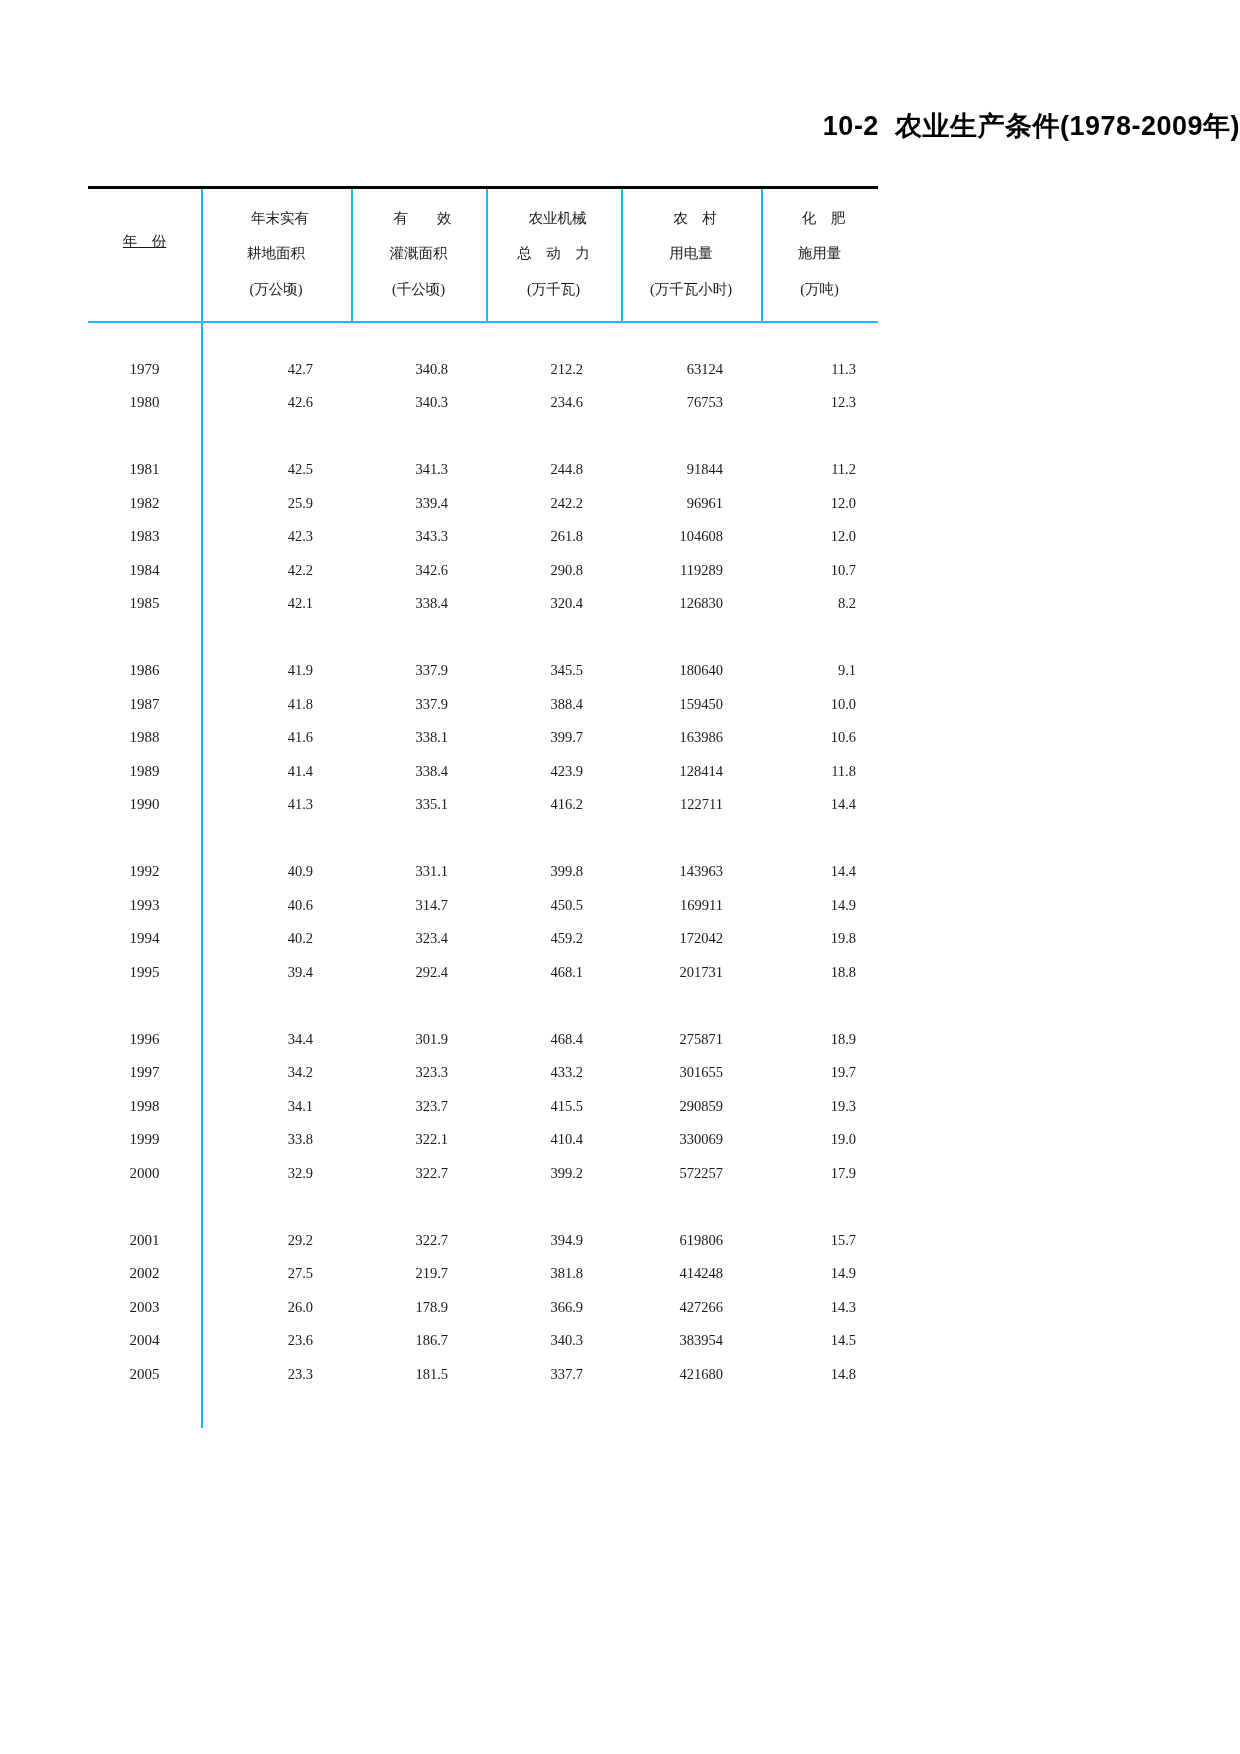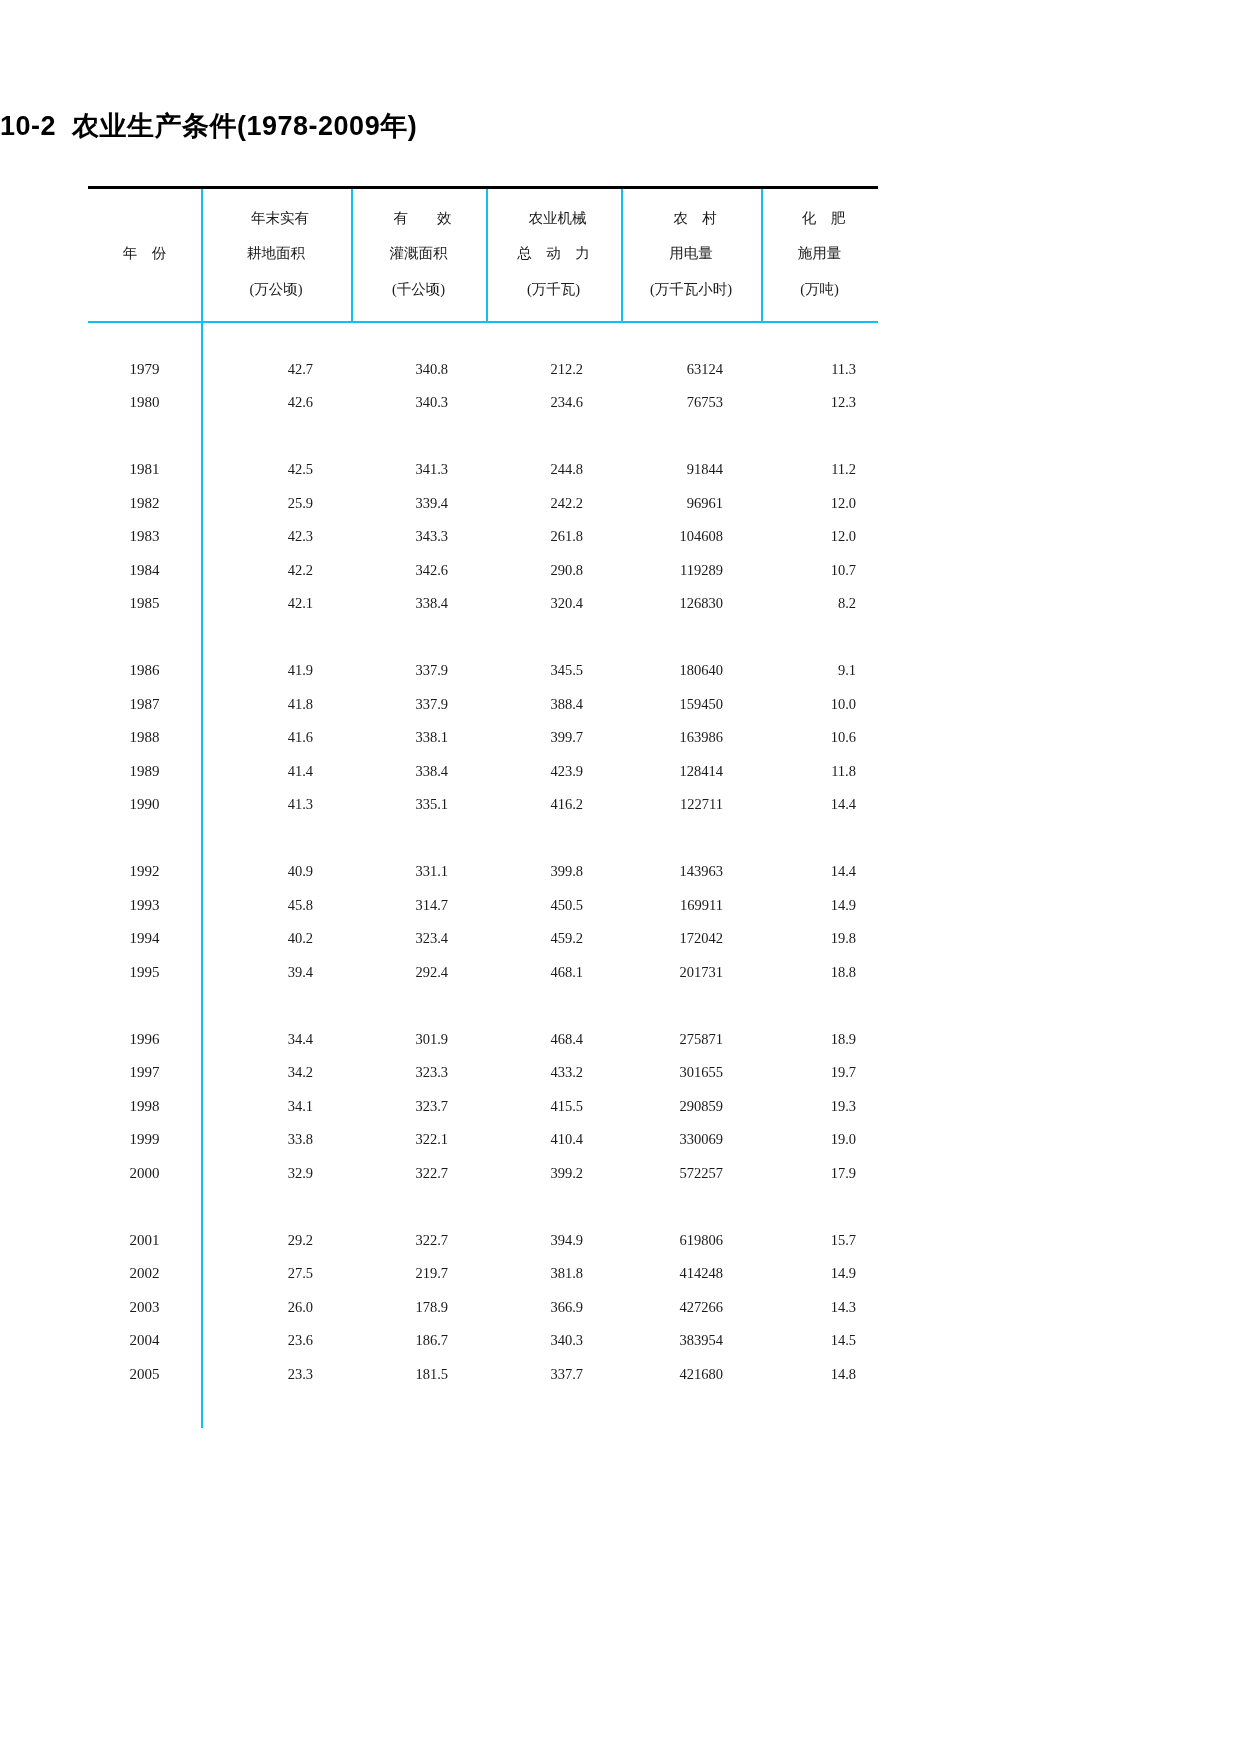--- a/index.html
+++ b/index.html
@@ -23,21 +23,21 @@
     width: 1240px;
     height: 1754px;
   }
 
   
   .title {
     position: absolute;
     left: 0;
     top: 108px;
     width: 1240px;
-    text-align: left;
+    text-align: right;
     font-family: "Liberation Sans", "DejaVu Sans", sans-serif;
     font-size: 27px;
     font-weight: bold;
     letter-spacing: 0.5px;
     white-space: pre;
     color: #000;
   }
 
   
   .table-wrap {
@@ -101,21 +101,21 @@
   .hcell {
     height: 133px;
     position: relative;
     text-align: center;
     font-size: 14.5px;
     line-height: 1;
   }
   .hcell .l1 { position: absolute; left: 0; right: 0; top: 25px; padding-left: 8px; }
   .hcell .l2 { position: absolute; left: 0; right: 0; top: 60px; }
   .hcell .l3 { position: absolute; left: 0; right: 0; top: 96px; }
-  .hcell.year .l2 { top: 60px; }
+  .hcell.year .l2 { top: 48px; text-decoration: underline; }
 
   
   tbody tr { height: 33.5px; }
   tbody tr.gap { height: 33.5px; }
 
   tbody td {
     padding: 0;
     font-size: 14.5px;
     line-height: 33.5px;
     height: 33.5px;
@@ -320,21 +320,21 @@
           <tr>
             <td class="year-cell">1992</td>
             <td class="num">40.9</td>
             <td class="num">331.1</td>
             <td class="num">399.8</td>
             <td class="num">143963</td>
             <td class="num e">14.4</td>
           </tr>
           <tr>
             <td class="year-cell">1993</td>
-            <td class="num">45.8</td>
+            <td class="num">40.6</td>
             <td class="num">314.7</td>
             <td class="num">450.5</td>
             <td class="num">169911</td>
             <td class="num e">14.9</td>
           </tr>
           <tr>
             <td class="year-cell">1994</td>
             <td class="num">40.2</td>
             <td class="num">323.4</td>
             <td class="num">459.2</td>

